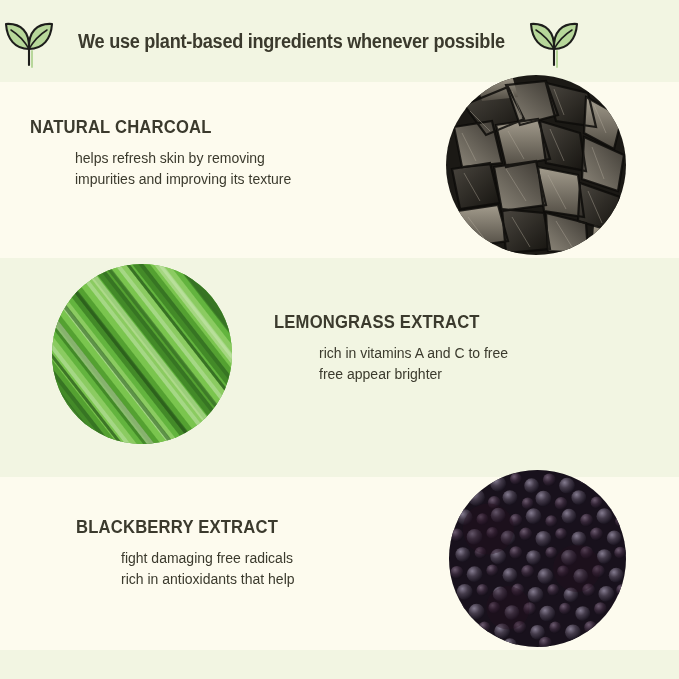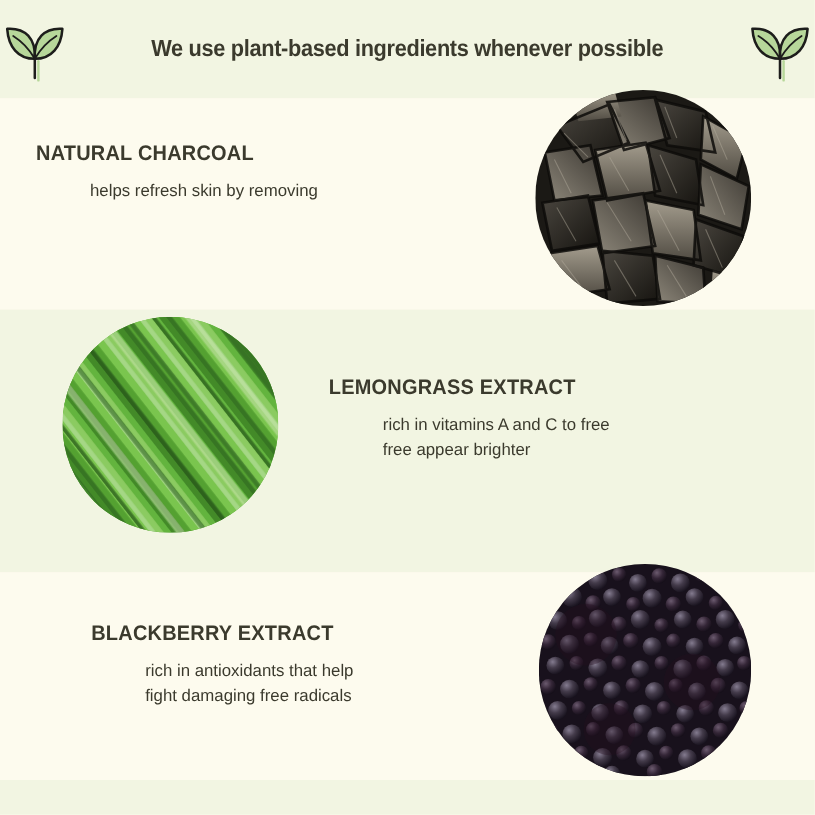--- a/index.html
+++ b/index.html
@@ -37,21 +37,21 @@
 
   
   .header {
     position: absolute;
     top: 0;
     left: 0;
     width: 679px;
     height: 82px;
     display: flex;
     align-items: center;
-    justify-content: space-between;
+    justify-content: flex-start;
     gap: 4px;
   }
   .header-title {
     font-size: 19.5px;
     font-weight: bold;
     color: #3b3a2d;
     letter-spacing: -0.3px;
     white-space: nowrap;
     transform: scaleX(0.93);
     transform-origin: center;
@@ -158,20 +158,21 @@
         <path d="M29 36 L29 52" fill="none" stroke="#b7d79a" stroke-width="2" stroke-linecap="round"></path>
       </g>
     </svg>
   </div>
 
   <div class="row row-charcoal">
     <div class="txt-block txt-charcoal">
       <div class="ing-name">NATURAL CHARCOAL</div>
       <div class="ing-desc">
         <span>helps refresh skin by removing</span>
+        <span>impurities and improving its texture</span>
       </div>
     </div>
 
     <div class="photo photo-charcoal">
       <svg viewBox="0 0 180 180" preserveAspectRatio="xMidYMid slice">
         <defs>
           <linearGradient id="cg1" x1="0" y1="0" x2="1" y2="1">
             <stop offset="0" stop-color="#4a463f"></stop>
               <stop offset="1" stop-color="#15130f"></stop>
           </linearGradient>
@@ -279,22 +280,22 @@
         <span>rich in vitamins A and C to free</span>
         <span>free appear brighter</span>
       </div>
     </div>
   </div>
 
   <div class="row row-blackberry">
     <div class="txt-block txt-blackberry">
       <div class="ing-name">BLACKBERRY EXTRACT</div>
       <div class="ing-desc">
+        <span>fight damaging free radicals</span>
         <span>rich in antioxidants that help</span>
-        <span>fight damaging free radicals</span>
       </div>
     </div>
 
     <div class="photo photo-blackberry">
       <svg viewBox="0 0 180 180" preserveAspectRatio="xMidYMid slice">
         <defs>
           <radialGradient id="drupe" cx="0.35" cy="0.3" r="0.75">
             <stop offset="0" stop-color="#9b93a8"></stop>
             <stop offset="0.45" stop-color="#4d4554"></stop>
             <stop offset="1" stop-color="#14101a"></stop>

